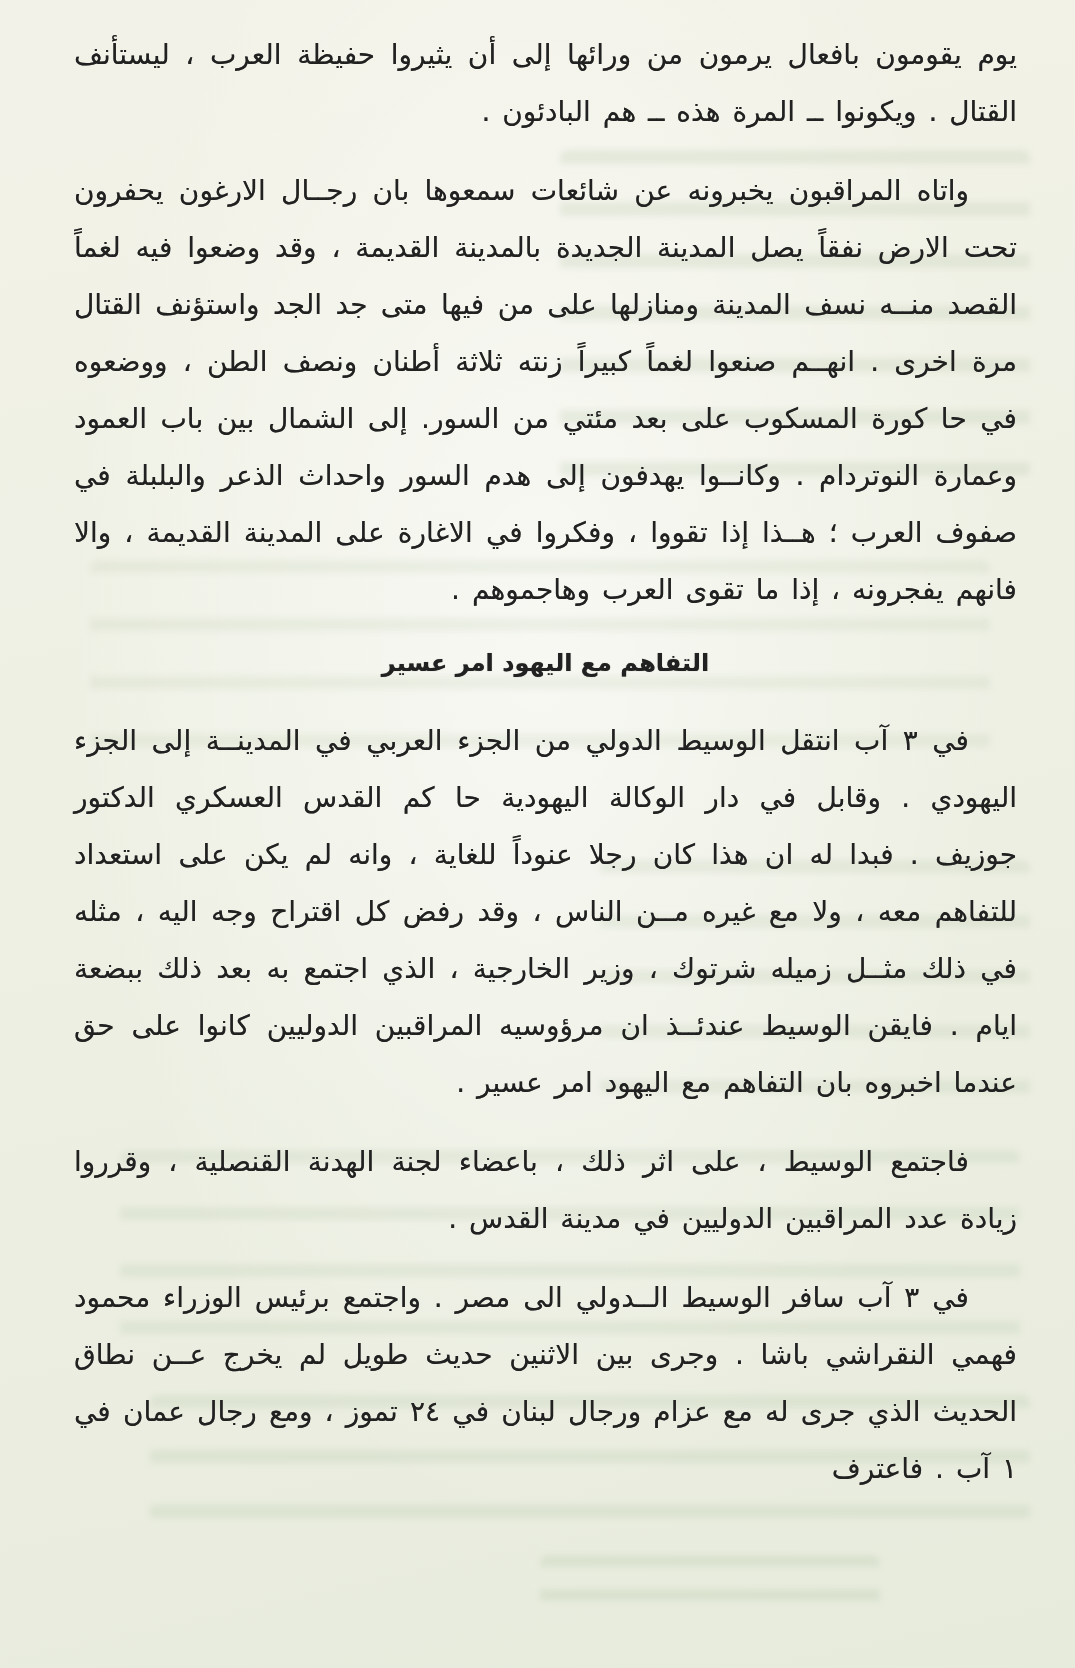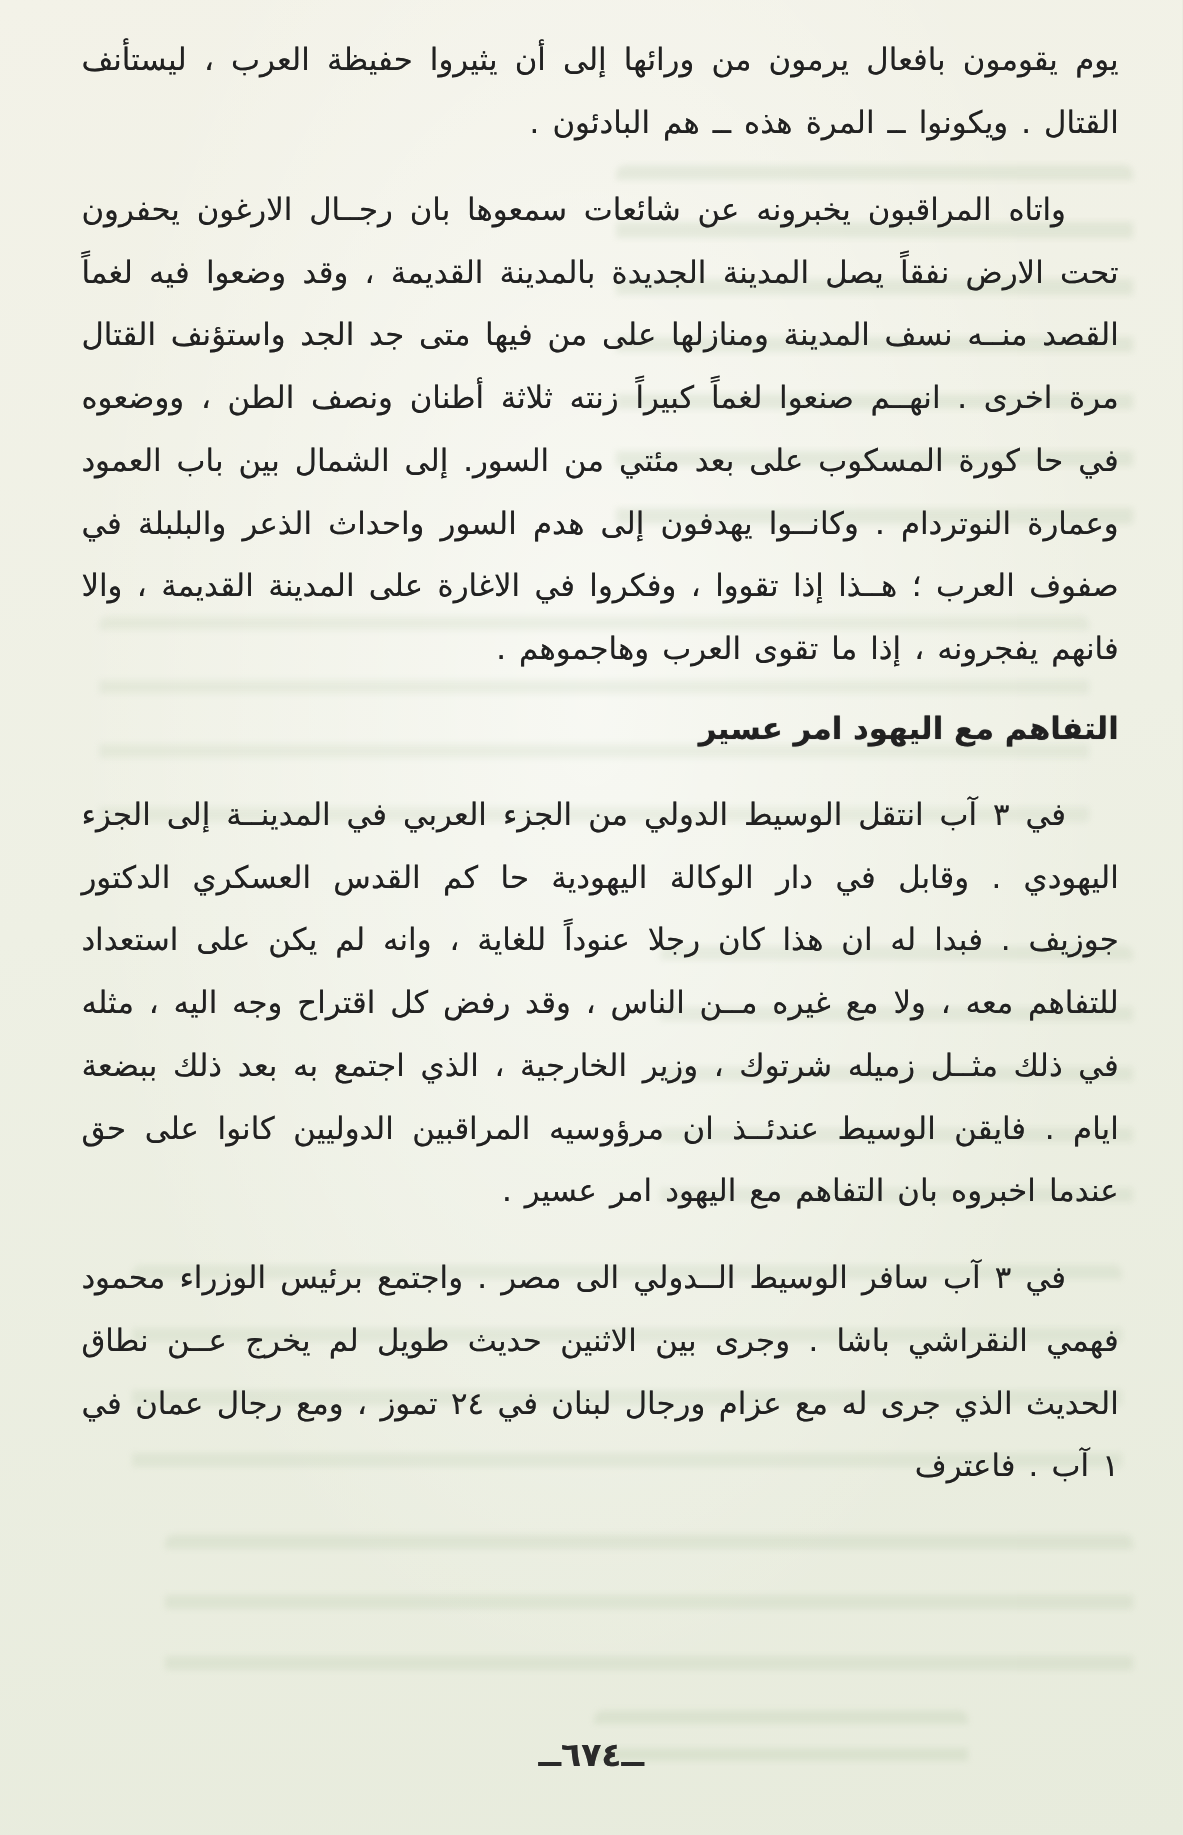--- a/index.html
+++ b/index.html
@@ -45,23 +45,23 @@
     margin: 0 0 22px 0;
     font-size: 28px;
     line-height: 57px;
     text-align: justify;
     word-spacing: 3px;
     text-shadow: 0 0 0.6px rgba(20,20,20,0.55);
   }
   p.body-par.indent { text-indent: 48px; }
   h2.section-head {
     margin: 18px 0 26px 0;
-    font-size: 28px;
+    font-size: 24px;
     font-weight: bold;
-    text-align: right;
+    text-align: center;
     line-height: 46px;
     text-shadow: 0 0 0.7px rgba(20,20,20,0.6);
   }
   .page-number {
     position: absolute;
     left: 0; right: 0;
     top: 1578px;
     text-align: center;
     direction: rtl;
     font-size: 30px;
@@ -83,18 +83,18 @@
       <span></span>
       <span></span>
       <span></span>
   </div>
 
   <div class="text-layer">
     <p class="body-par">يوم يقومون بافعال يرمون من ورائها إلى أن يثيروا حفيظة العرب ، ليستأنف القتال . ويكونوا ــ المرة هذه ــ هم البادئون .</p>
     <p class="body-par indent">واتاه المراقبون يخبرونه عن شائعات سمعوها بان رجــال الارغون يحفرون تحت الارض نفقاً يصل المدينة الجديدة بالمدينة القديمة ، وقد وضعوا فيه لغماً القصد منــه نسف المدينة ومنازلها على من فيها متى جد الجد واستؤنف القتال مرة اخرى . انهــم صنعوا لغماً كبيراً زنته ثلاثة أطنان ونصف الطن ، ووضعوه في حا كورة المسكوب على بعد مئتي من السور. إلى الشمال بين باب العمود وعمارة النوتردام . وكانــوا يهدفون إلى هدم السور واحداث الذعر والبلبلة في صفوف العرب ؛ هــذا إذا تقووا ، وفكروا في الاغارة على المدينة القديمة ، والا فانهم يفجرونه ، إذا ما تقوى العرب وهاجموهم .</p>
     <h2 class="section-head">التفاهم مع اليهود امر عسير</h2>
     <p class="body-par indent">في ٣ آب انتقل الوسيط الدولي من الجزء العربي في المدينــة إلى الجزء اليهودي . وقابل في دار الوكالة اليهودية حا كم القدس العسكري الدكتور جوزيف . فبدا له ان هذا كان رجلا عنوداً للغاية ، وانه لم يكن على استعداد للتفاهم معه ، ولا مع غيره مــن الناس ، وقد رفض كل اقتراح وجه اليه ، مثله في ذلك مثــل زميله شرتوك ، وزير الخارجية ، الذي اجتمع به بعد ذلك ببضعة ايام . فايقن الوسيط عندئــذ ان مرؤوسيه المراقبين الدوليين كانوا على حق عندما اخبروه بان التفاهم مع اليهود امر عسير .</p>
+    <p class="body-par indent">فاجتمع الوسيط ، على اثر ذلك ، باعضاء لجنة الهدنة القنصلية ، وقرروا زيادة عدد المراقبين الدوليين في مدينة القدس .</p>
     <p class="body-par indent">في ٣ آب سافر الوسيط الــدولي الى مصر . واجتمع برئيس الوزراء محمود فهمي النقراشي باشا . وجرى بين الاثنين حديث طويل لم يخرج عــن نطاق الحديث الذي جرى له مع عزام ورجال لبنان في ٢٤ تموز ، ومع رجال عمان في ١ آب . فاعترف</p>
   </div>
 
-  <div class="page-number">ــ٦٧٤ــ</div>
 
 </div>
 
 </body></html>

